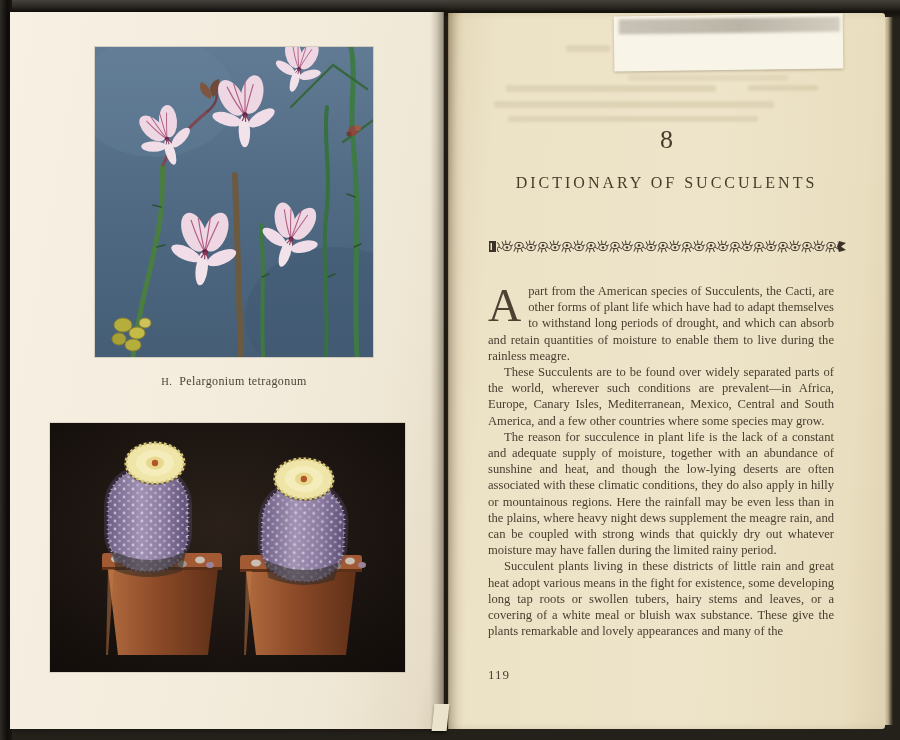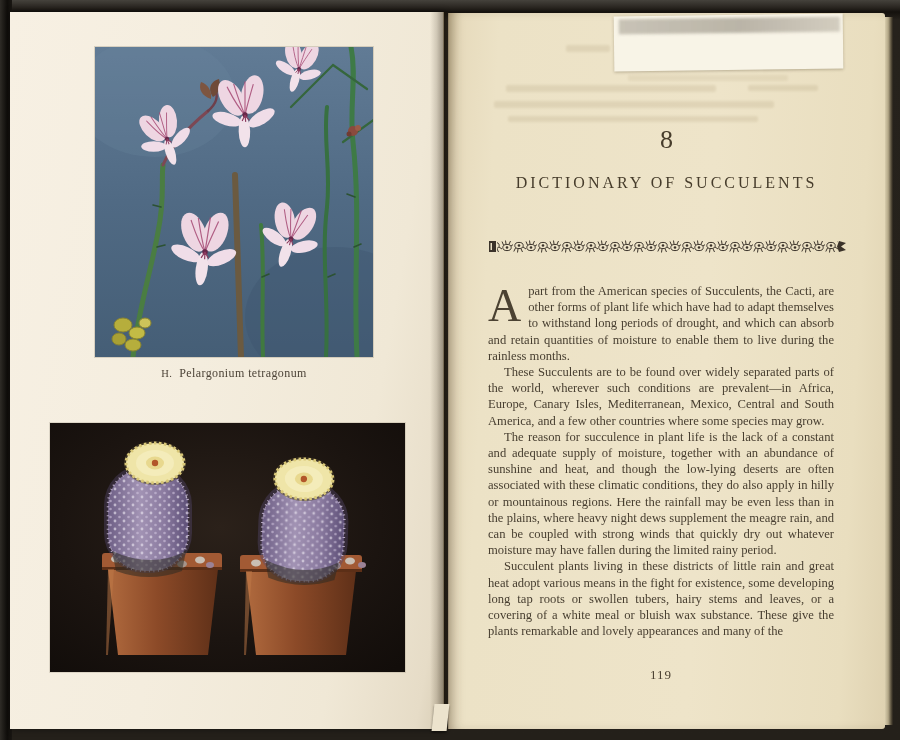--- a/index.html
+++ b/index.html
@@ -37,21 +37,21 @@
   }
   .fore-edge {
     position:absolute; left:885px; top:17px; width:8px; height:708px;
     background:linear-gradient(90deg,#d8cdad 0%,#b3a787 40%,#5d5440 75%,#27221b 100%);
   }
   
   .plate { position:absolute; }
   .plate svg { display:block; width:100%; height:100%; }
   .plate-1 { left:85px; top:35px; width:278px; height:310px; box-shadow:0 0 0 1px rgba(125,115,95,.25); }
   .plate-2 { left:40px; top:411px; width:355px; height:249px; box-shadow:0 0 0 1px rgba(125,115,95,.2); }
-  .caption { position:absolute; text-align:center; font-size:12px; letter-spacing:.4px; color:#4c4337; }
+  .caption { position:absolute; text-align:center; font-size:12px; letter-spacing:.4px; color:#4c4337;margin-top:8px; }
   .caption-1 { left:85px; top:354px; width:278px; }
   .caption-2 { left:12px; top:678px; width:355px; }
   .cap-label { font-size:10.5px; margin-right:7px; }
   
   .sticker {
     position:absolute; left:166px; top:2px; width:229px; height:55px;
     background:#f8f4e7; transform:rotate(-.7deg);
     box-shadow:0 1px 3px rgba(60,45,20,.3);
   }
   .sticker::before {
@@ -68,21 +68,21 @@
     font-size:16px; line-height:22.5px; letter-spacing:3px; color:#463c2b; }
   .ornament { position:absolute; left:41px; top:226px; width:357px; height:15px; }
   .ornament svg { display:block; width:100%; height:100%; }
   .body-text {
     position:absolute; left:40px; top:270px; width:346px;
     font-size:12.6px; line-height:16.2px; color:#473e30; text-align:justify;
   }
   .body-text p { margin:0; text-indent:16px; }
   .body-text p.first { text-indent:0; }
   .dropcap { float:left; font-size:46px; line-height:40px; padding:3px 7px 0 0; color:#4b4232; }
-  .folio { position:absolute; left:40px; top:654px; width:346px; text-align:center;
+  .folio { position:absolute; left:40px; top:654px; width:346px; text-align:left;
     font-size:13px; letter-spacing:1px; color:#4b4132; }
 </style>
 </head>
 <body>
 
 <div class="stage">
 
   <div class="left-page">
 
     <div class="plate plate-1">
@@ -277,21 +277,21 @@
           </pattern>
         </defs>
         <rect x="0" y="2" width="7" height="11" fill="#3b332a"></rect>
         <rect x="1.5" y="4" width="1.5" height="7" fill="#ece2c6"></rect>
         <rect x="8" y="0" width="341" height="15" fill="url(#ornpat)"></rect>
         <path d="M350 2 L357 4 L352 7.5 L357 11 L350 13 L348 7.5 Z" fill="#3b332a"></path>
       </svg>
     </div>
 
     <div class="body-text">
-      <p class="first"><span class="dropcap">A</span><span>part from the American species of Succulents, the Cacti, are other forms of plant life which have had to adapt themselves to withstand long periods of drought, and which can absorb and retain quantities of moisture to enable them to live during the rainless months.</span></p>
+      <p class="first"><span class="dropcap">A</span><span>part from the American species of Succulents, the Cacti, are other forms of plant life which have had to adapt themselves to withstand long periods of drought, and which can absorb and retain quantities of moisture to enable them to live during the rainless meagre.</span></p>
       <p>These Succulents are to be found over widely separated parts of the world, wherever such conditions are prevalent—in Africa, Europe, Canary Isles, Mediterranean, Mexico, Central and South America, and a few other countries where some species may grow.</p>
       <p>The reason for succulence in plant life is the lack of a constant and adequate supply of moisture, together with an abundance of sunshine and heat, and though the low-lying deserts are often associated with these climatic conditions, they do also apply in hilly or mountainous regions. Here the rainfall may be even less than in the plains, where heavy night dews supplement the meagre rain, and can be coupled with strong winds that quickly dry out whatever moisture may have fallen during the limited rainy period.</p>
       <p>Succulent plants living in these districts of little rain and great heat adopt various means in the fight for existence, some developing long tap roots or swollen tubers, hairy stems and leaves, or a covering of a white meal or bluish wax substance. These give the plants remarkable and lovely appearances and many of the</p>
     </div>
 
     <div class="folio">119</div>
   </div>
 
   <div class="gutter-shadow"></div>
   <div class="under-sliver"></div>

